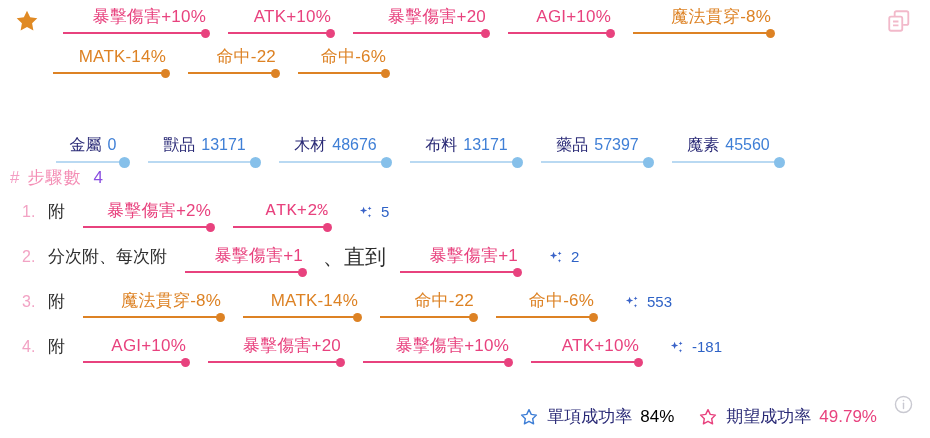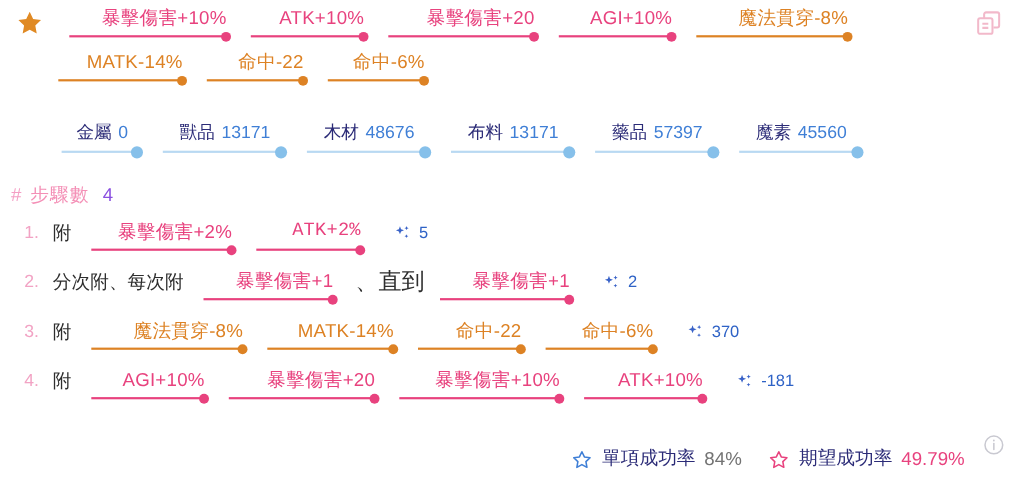--- a/index.html
+++ b/index.html
@@ -75,21 +75,21 @@
   
   #resource-row{
     position:absolute;left:0;top:110px;width:930px;
     display:flex;align-items:flex-start;padding-left:48px;
   }
   .res-chip{
     position:relative;display:inline-block;box-sizing:border-box;
     padding:0 10px 0 8px;white-space:nowrap;color:#86c0ea;
   }
   .res-chip .res-label{
-    display:block;font-size:16px;line-height:22px;text-align:center;padding:0 6px;
+    display:block;font-size:16px;line-height:22px;text-align:center;padding:0 6px;margin-top:24px;
   }
   .res-chip .res-name{color:#2b2b77;margin-right:6px;font-size:16px;}
   .res-chip .res-value{color:#3f7fd6;font-size:16px;}
   .res-chip .chip-rule{display:block;position:relative;height:11px;margin-top:1px;}
   .res-chip .chip-rule::before{
     content:"";position:absolute;left:0;right:9px;top:4px;height:1.5px;background:#b9d9f2;
   }
   .res-chip .chip-rule::after{
     content:"";position:absolute;right:0;top:0;width:11px;height:11px;border-radius:50%;background:#86c0ea;
   }
@@ -128,27 +128,27 @@
     margin-left:16px;line-height:24px;flex:none;
   }
   .sparkle-icon{width:16px;height:16px;color:#3a63c8;display:block;}
   .score-value{color:#2e62c6;font-size:15px;}
 
   
   #footer{
     position:absolute;right:16px;bottom:10px;
     display:flex;align-items:center;gap:10px;
   }
-  .foot-group{display:flex;align-items:flex-end;gap:8px;margin-top:24px;}
+  .foot-group{display:flex;align-items:center;gap:8px;margin-top:24px;}
   .star-outline{width:20px;height:20px;display:block;}
   .foot-label{font-size:17px;}
   .foot-value{font-size:17px;}
   .foot-blue .star-outline{color:#3f7fd6;}
   .foot-blue .foot-label{color:#2b2b77;}
-  .foot-blue .foot-value{color:#737373;}
+  .foot-blue .foot-value{color:#000000;}
   .foot-pink .star-outline{color:#e8427e;}
   .foot-pink .foot-label{color:#2b2b77;}
   .foot-pink .foot-value{color:#e8427e;}
   .info-icon{width:21px;height:21px;color:#c9c9d1;display:block;margin-left:6px;}
 </style>
 </head>
 <body>
 
 <span class="star-icon">
   <svg viewBox="0 0 24 24" width="26" height="26" fill="currentColor" aria-hidden="true">
@@ -296,21 +296,21 @@
       <div class="chip" style="color: rgb(221, 130, 36); width: 120px;">
         <span class="chip-label">命中-6%</span>
         <span class="chip-rule"></span>
       </div>
       <span class="step-score">
         <span class="sparkle-icon"><svg viewBox="0 0 24 24" width="16" height="16" fill="currentColor" aria-hidden="true">
             <path d="M8.4 2.6l1.5 4 4 1.5-4 1.5-1.5 4-1.5-4-4-1.5 4-1.5z"></path>
             <path d="M17.4 2.2l.8 2.1 2.1.8-2.1.8-.8 2.1-.8-2.1-2.1-.8 2.1-.8z"></path>
             <path d="M17.2 13.4l.7 1.9 1.9.7-1.9.7-.7 1.9-.7-1.9-1.9-.7 1.9-.7z"></path>
           </svg></span>
-        <span class="score-value">370</span>
+        <span class="score-value">553</span>
       </span>
     </div>
     <div class="step-row">
       <span class="step-num">4.</span>
       <span class="step-text" style="padding-right: 10px;">附</span>
       <div class="chip" style="color: rgb(232, 66, 126); width: 125px;">
         <span class="chip-label">AGI+10%</span>
         <span class="chip-rule"></span>
       </div>
       <div class="chip" style="color: rgb(232, 66, 126); width: 155px;">

